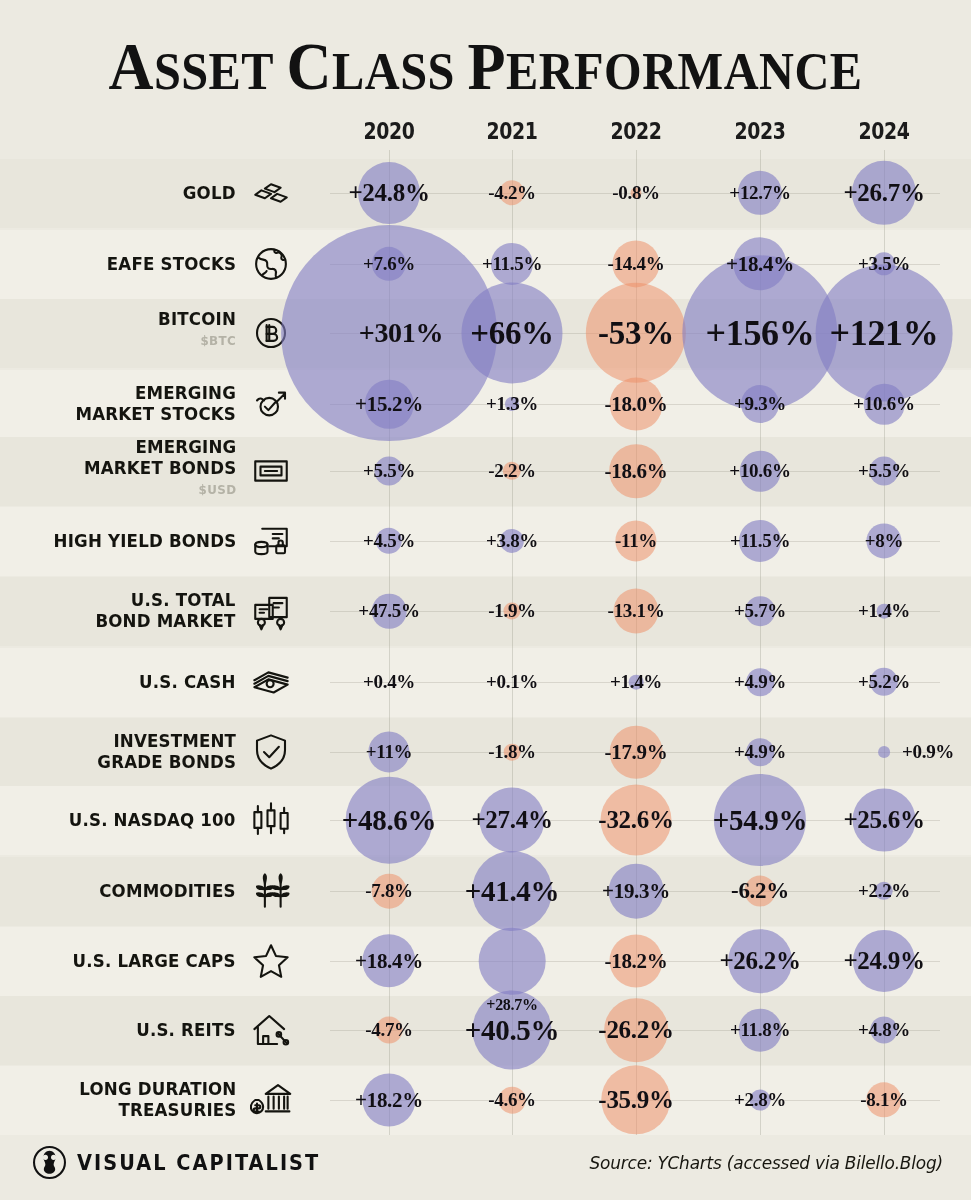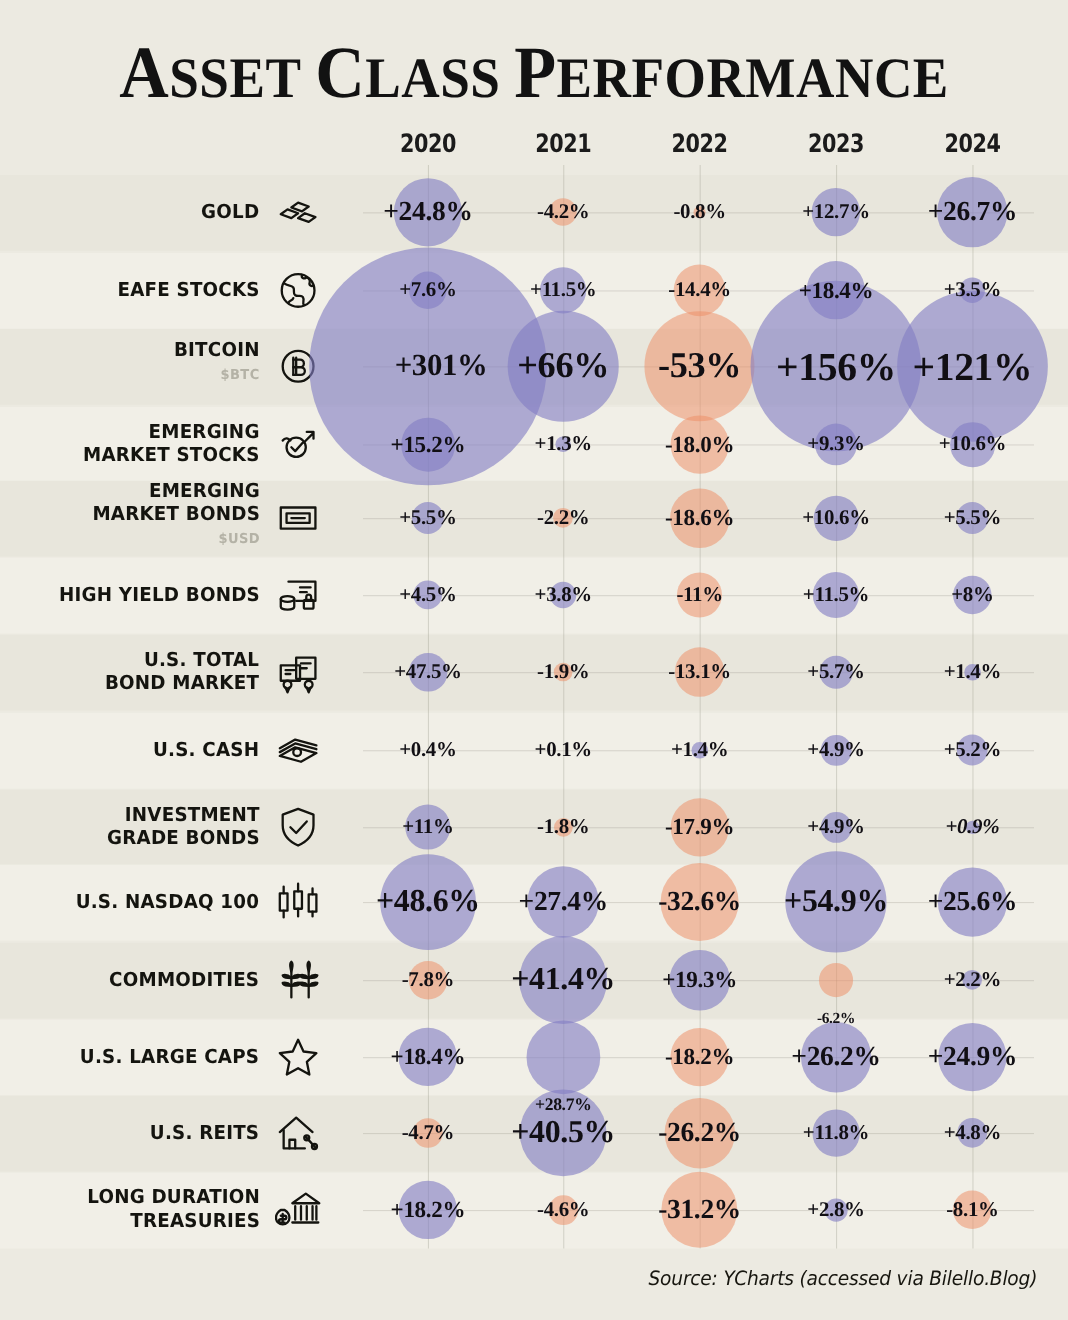--- a/index.html
+++ b/index.html
@@ -597,43 +597,54 @@
       <div class="val" style="left: 884px; top: 611px; font-size: 19px;">+1.4%</div>
       <div class="val" style="left: 389px; top: 682px; font-size: 19px;">+0.4%</div>
       <div class="val" style="left: 512px; top: 682px; font-size: 19px;">+0.1%</div>
       <div class="val" style="left: 636px; top: 682px; font-size: 19px;">+1.4%</div>
       <div class="val" style="left: 760px; top: 682px; font-size: 19px;">+4.9%</div>
       <div class="val" style="left: 884px; top: 682px; font-size: 19px;">+5.2%</div>
       <div class="val" style="left: 389px; top: 752px; font-size: 19px;">+11%</div>
       <div class="val" style="left: 512px; top: 752px; font-size: 19px;">-1.8%</div>
       <div class="val" style="left: 636px; top: 752px; font-size: 21px;">-17.9%</div>
       <div class="val" style="left: 760px; top: 752px; font-size: 19px;">+4.9%</div>
-      <div class="val" style="left: 884px; top: 752px; font-size: 19px; font-style: italic;">+0.9%</div>
+      <div class="val" style="left: 928px; top: 752px; font-size: 19px;">+0.9%</div>
       <div class="val" style="left: 389px; top: 820px; font-size: 29px;">+48.6%</div>
       <div class="val" style="left: 512px; top: 820px; font-size: 25px;">+27.4%</div>
       <div class="val" style="left: 636px; top: 820px; font-size: 25px;">-32.6%</div>
       <div class="val" style="left: 760px; top: 820px; font-size: 29px;">+54.9%</div>
       <div class="val" style="left: 884px; top: 820px; font-size: 25px;">+25.6%</div>
       <div class="val" style="left: 389px; top: 891px; font-size: 19px;">-7.8%</div>
       <div class="val" style="left: 512px; top: 891px; font-size: 29px;">+41.4%</div>
       <div class="val" style="left: 636px; top: 891px; font-size: 21px;">+19.3%</div>
-      <div class="val" style="left: 760px; top: 891px; font-size: 14px; margin-top: 36px;">-6.2%</div>
+      <div class="val" style="left: 760px; top: 891px; font-size: 23px;">-6.2%</div>
       <div class="val" style="left: 884px; top: 891px; font-size: 19px;">+2.2%</div>
       <div class="val" style="left: 389px; top: 961px; font-size: 21px;">+18.4%</div>
       <div class="val" style="left: 512px; top: 961px; font-size: 16px; margin-top: 44px;">+28.7%</div>
       <div class="val" style="left: 636px; top: 961px; font-size: 21px;">-18.2%</div>
       <div class="val" style="left: 760px; top: 961px; font-size: 25px;">+26.2%</div>
       <div class="val" style="left: 884px; top: 961px; font-size: 25px;">+24.9%</div>
       <div class="val" style="left: 389px; top: 1030px; font-size: 19px;">-4.7%</div>
       <div class="val" style="left: 512px; top: 1030px; font-size: 29px;">+40.5%</div>
       <div class="val" style="left: 636px; top: 1030px; font-size: 25px;">-26.2%</div>
       <div class="val" style="left: 760px; top: 1030px; font-size: 19px;">+11.8%</div>
       <div class="val" style="left: 884px; top: 1030px; font-size: 19px;">+4.8%</div>
       <div class="val" style="left: 389px; top: 1100px; font-size: 21px;">+18.2%</div>
       <div class="val" style="left: 512px; top: 1100px; font-size: 19px;">-4.6%</div>
-      <div class="val" style="left: 636px; top: 1100px; font-size: 25px;">-31.2%</div>
+      <div class="val" style="left: 636px; top: 1100px; font-size: 25px;">-35.9%</div>
       <div class="val" style="left: 760px; top: 1100px; font-size: 19px;">+2.8%</div>
       <div class="val" style="left: 884px; top: 1100px; font-size: 19px;">-8.1%</div>
     </div>
 
+  <div id="footer-logo">
+    <span class="mark">
+      <svg viewBox="0 0 64 64" aria-hidden="true">
+        <circle cx="32" cy="32" r="30" fill="none" stroke="#111" stroke-width="4"></circle>
+        <path d="M32 9c-7 0-12 6-12 13 0 6 4 9 4 14 0 4-3 5-3 9 0 5 5 9 11 9s11-4 11-9c0-4-3-5-3-9 0-5 4-8 4-14 0-7-5-13-12-13z" fill="#111"></path>
+        <circle cx="24" cy="22" r="5" fill="#eceae1"></circle>
+        <circle cx="40" cy="22" r="5" fill="#eceae1"></circle>
+      </svg>
+    </span>
+    <span class="wordmark">VISUAL CAPITALIST</span>
+  </div>
 
   <div id="source">Source: YCharts (accessed via Bilello.Blog)</div>
 </div>
 
 </body></html>

